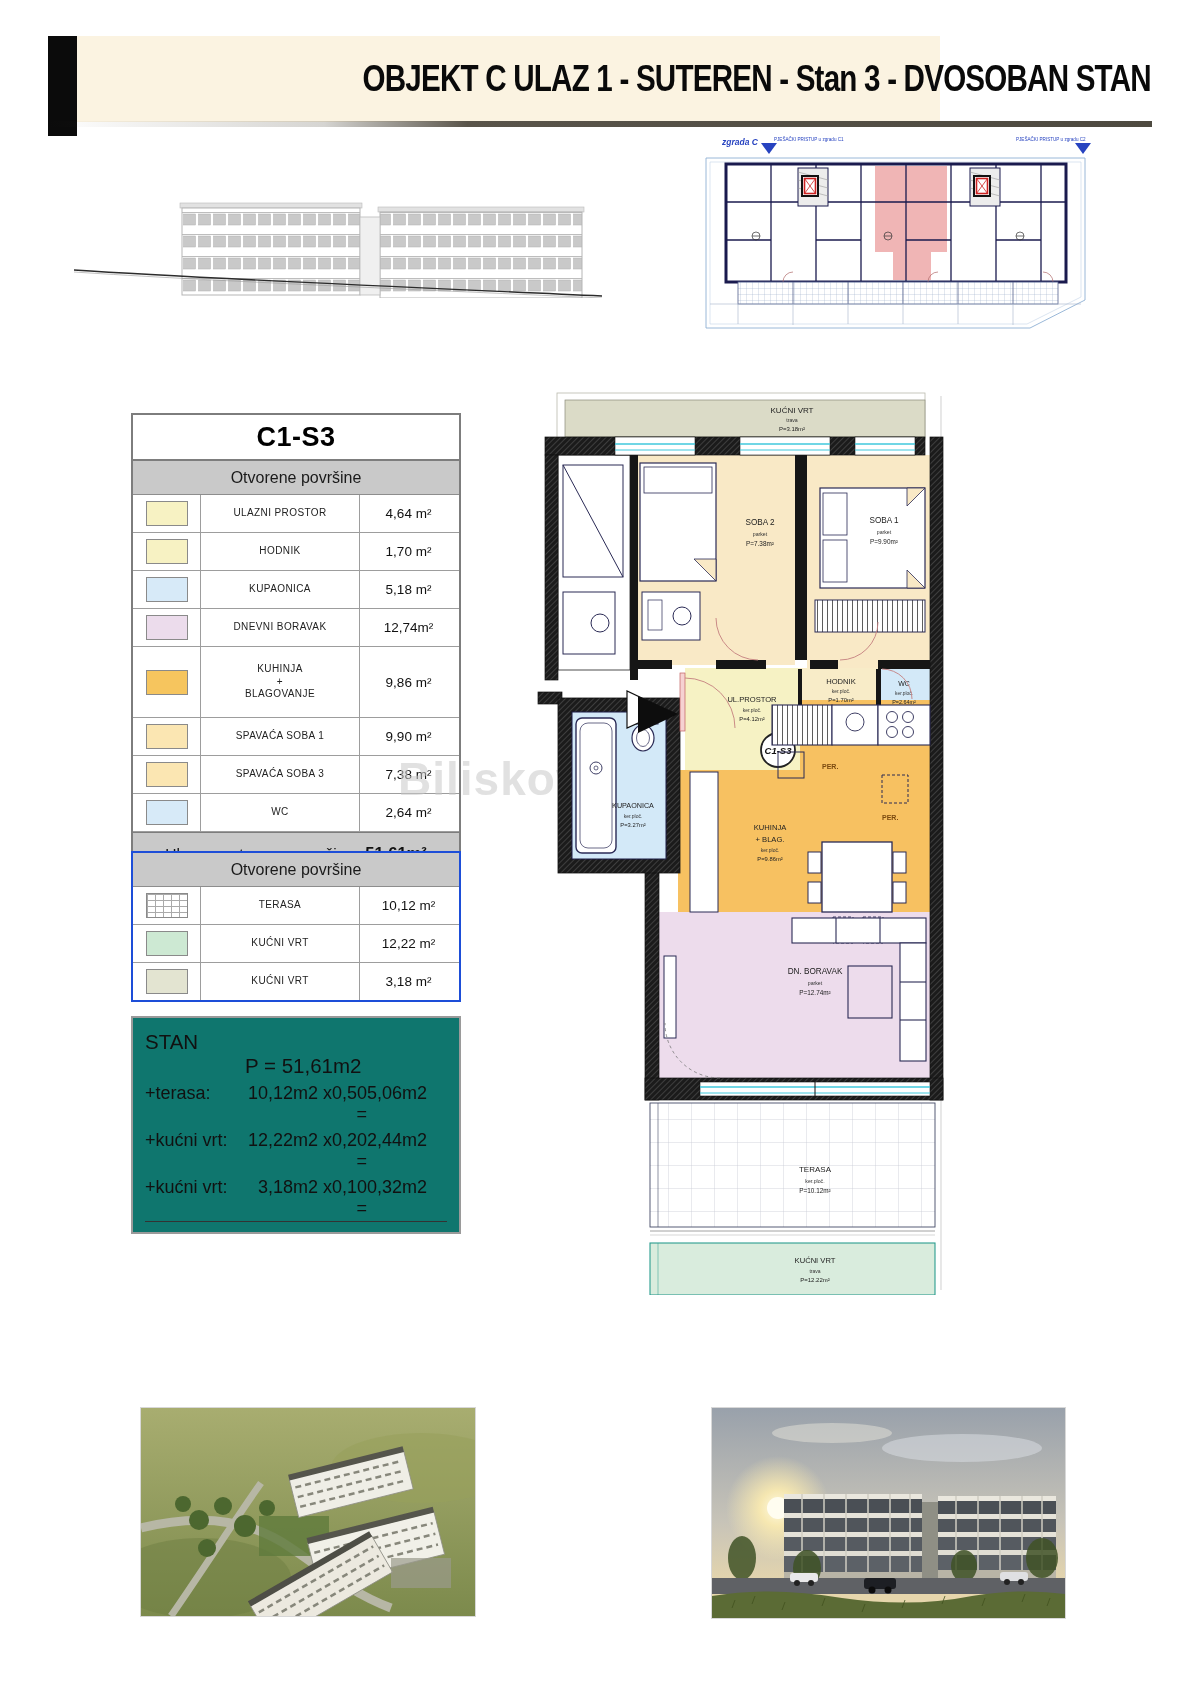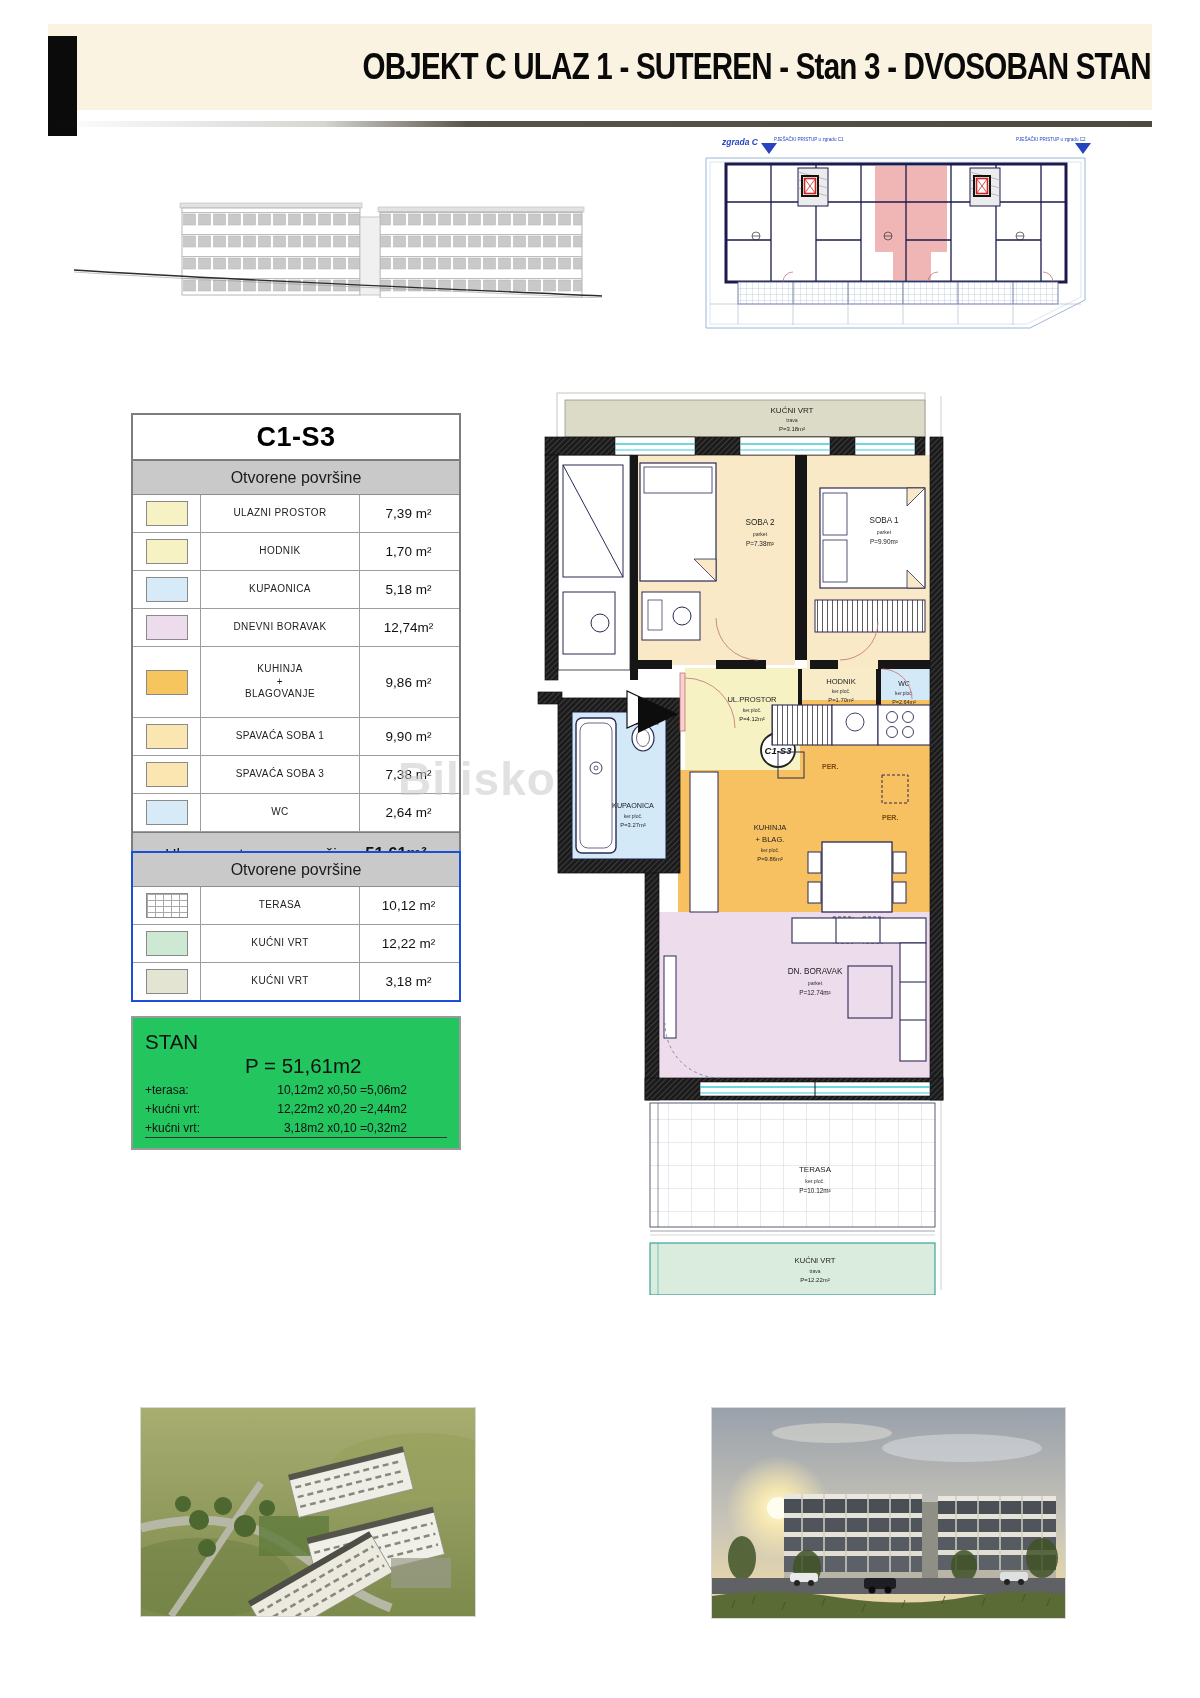--- a/index.html
+++ b/index.html
@@ -1,20 +1,20 @@
 <!DOCTYPE html>
 <html><head>
 <meta charset="utf-8">
 <style>
   html,body{margin:0;padding:0;}
   body{width:1200px;height:1698px;background:#ffffff;font-family:"Liberation Sans",sans-serif;position:relative;overflow:hidden;}
   .abs{position:absolute;}
 
   
-  .header-band{left:48px;top:24px;width:1104px;height:86px;background:#fbf3e1;display:flex;align-items:center;text-align:right;}
+  .header-band{left:48px;top:36px;width:892px;height:86px;background:#fbf3e1;display:flex;align-items:center;text-align:right;}
   .header-corner{left:48px;top:36px;width:29px;height:100px;background:#0b0b0b;}
   .header-underline{left:48px;top:121px;width:1104px;height:6px;background:linear-gradient(to right, rgba(90,86,74,0) 0%, rgba(90,86,74,.25) 25%, #59544a 38%, #4e4a40 100%);}
   .page-title{font-weight:700;font-size:37px;color:#0a0a0a;letter-spacing:-1px;white-space:nowrap;transform:scaleX(.80);transform-origin:center;margin:0 auto 0 auto;padding-left:240px;}
 
   
   .unit-table{left:131px;top:413px;width:326px;border:2px solid #7d7d7d;background:#fff;}
   .ut-title{height:44px;display:flex;align-items:center;justify-content:center;font-weight:700;font-size:27px;letter-spacing:.5px;border-bottom:2px solid #7d7d7d;transform-origin:center;}
   .ut-head{height:33px;background:#c9c9c9;display:flex;align-items:center;justify-content:center;font-size:16px;color:#1a1a1a;border-bottom:1px solid #8d8d8d;}
   .ut-row{display:grid;grid-template-columns:68px 159px 97px;border-bottom:1px solid #9d9d9d;min-height:37px;}
   .ut-row:last-child{border-bottom:none;}
@@ -25,22 +25,22 @@
   .swatch{width:40px;height:23px;border:1px solid #8a8a8a;}
   .grid-swatch{background:
      repeating-linear-gradient(to right, #aaa 0 1px, transparent 1px 8px),
      repeating-linear-gradient(to bottom, #aaa 0 1px, transparent 1px 6px),#fff;}
   .ut-total{height:41px;background:#c9c9c9;border-top:1px solid #7d7d7d;display:flex;align-items:center;justify-content:center;gap:7px;font-size:15.5px;color:#111;}
   .ut-total b{font-size:16.5px;}
 
   .open-table{left:131px;top:851px;width:326px;border:2px solid #1d4ed8;background:#fff;}
 
   
-  .calc-box{left:131px;top:1016px;width:330px;border:2px solid #9a9a9a;background:#22c55e;padding:9px 12px 10px 12px;box-sizing:border-box;}
-  .calc-row{display:grid;grid-template-columns:100px 1fr 80px;align-items:baseline;font-size:12px;color:#111;padding:2.5px 0;}
+  .calc-box{left:131px;top:1016px;width:330px;border:2px solid #9a9a9a;background:#0f766e;padding:9px 12px 10px 12px;box-sizing:border-box;}
+  .calc-row{display:grid;grid-template-columns:100px 1fr 80px;align-items:baseline;font-size:18px;color:#111;padding:2.5px 0;}
   .calc-row .c-label{text-align:left;}
   .calc-row .c-mid{text-align:right;}
   .calc-row .c-val{text-align:left;}
   .calc-big{font-size:20.5px;}
   .calc-underline{border-bottom:1.5px solid #333;}
   .calc-total{border-top:1.5px solid #333;margin-top:2px;padding-top:4px;}
 
   
   .watermark{left:398px;top:752px;font-size:46px;font-weight:700;color:#c9c9c9;opacity:.55;letter-spacing:1px;}
 
@@ -167,21 +167,21 @@
 
 <div class="abs unit-table">
   <div class="ut-title">C1-S3</div>
   <div class="ut-head">Otvorene površine</div>
 
   <div class="ut-row">
     <div class="ut-cell">
         <div class="swatch" style="background: rgb(247, 242, 195);"></div>
       </div>
     <div class="ut-cell ut-name">ULAZNI PROSTOR</div>
-    <div class="ut-cell ut-area">7,39 m²</div>
+    <div class="ut-cell ut-area">4,64 m²</div>
   </div>
   <div class="ut-row">
     <div class="ut-cell">
         <div class="swatch" style="background: rgb(247, 242, 195);"></div>
       </div>
     <div class="ut-cell ut-name">HODNIK</div>
     <div class="ut-cell ut-area">1,70 m²</div>
   </div>
   <div class="ut-row">
     <div class="ut-cell">

